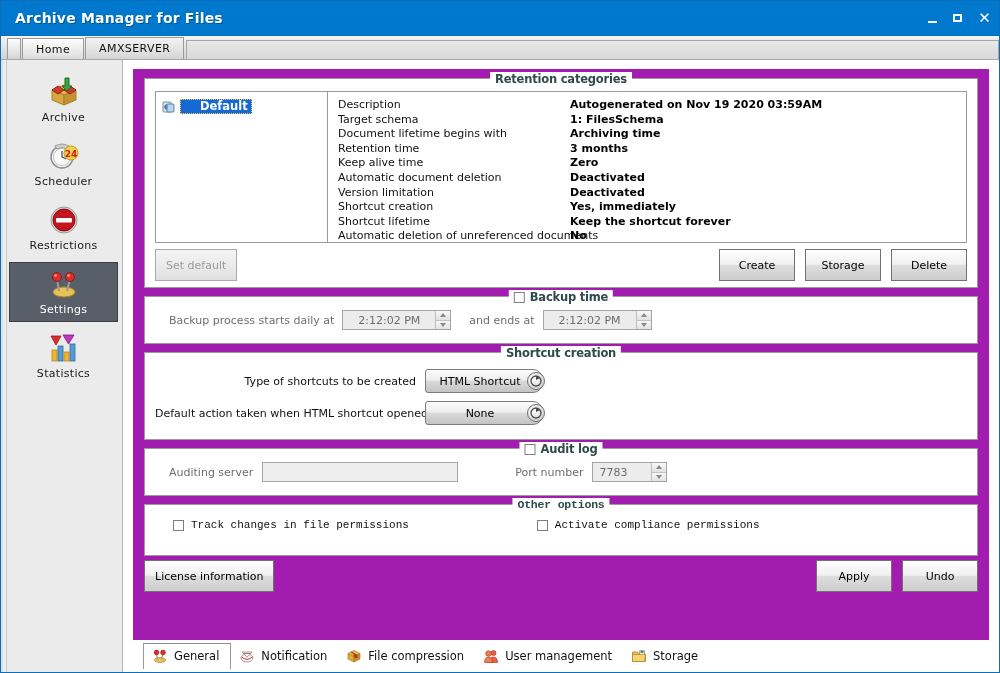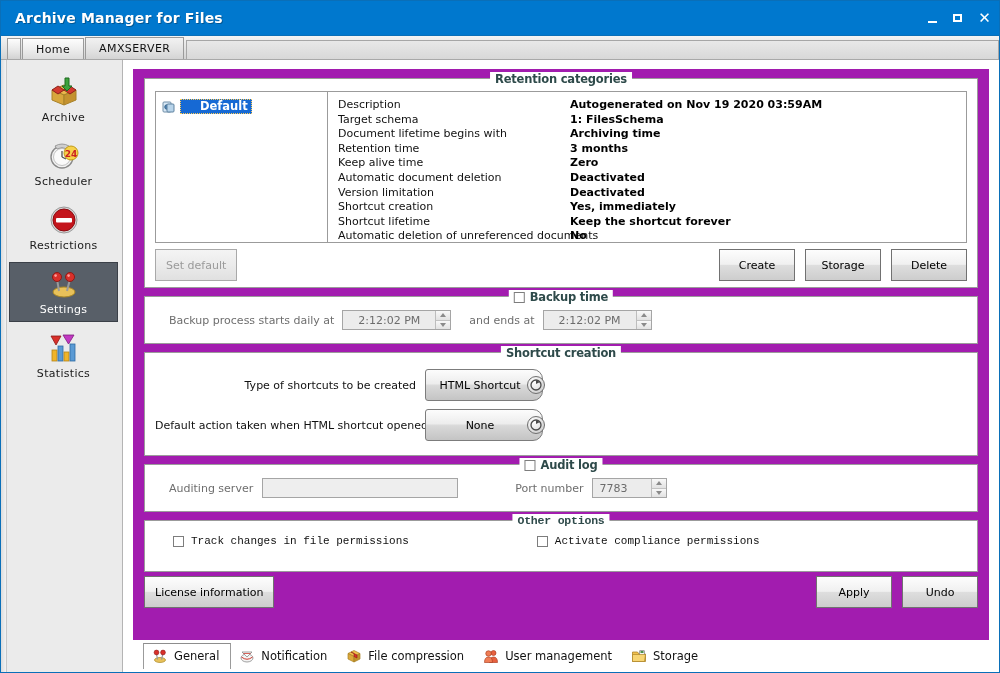--- a/index.html
+++ b/index.html
@@ -390,21 +390,21 @@
     white-space: nowrap;
   }
   .combo {
     display: inline-flex;
     align-items: center;
     position: relative;
     cursor: default;
   }
   .combo-face {
     width: 118px;
-    height: 32px;
+    height: 24px;
     box-sizing: border-box;
     background: linear-gradient(to bottom, #fcfcfc 0%, #ededed 45%, #d9d9d9 52%, #c4c4c4 100%);
     border: 1px solid #7c7c7c;
     border-radius: 3px 10px 10px 3px;
     display: flex; align-items: center; justify-content: center;
     font-size: 11px;
     color: #000;
     padding-right: 8px;
   }
   .combo-knob {

